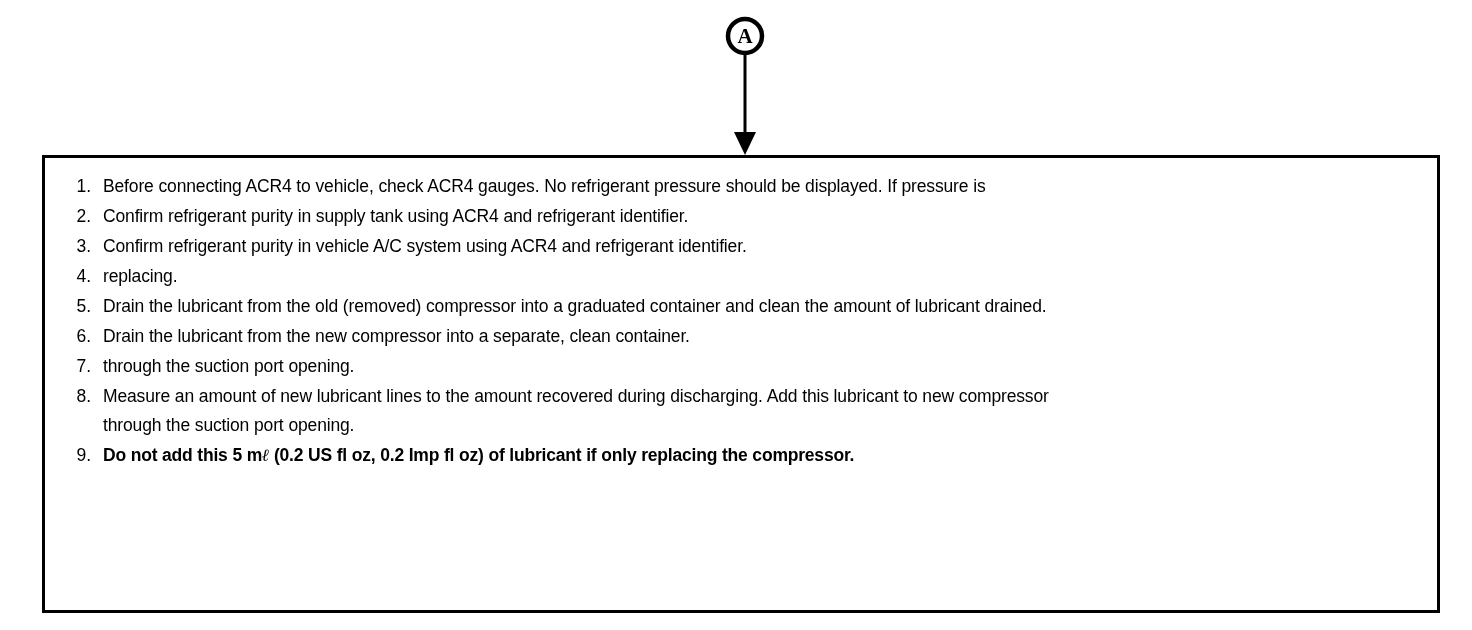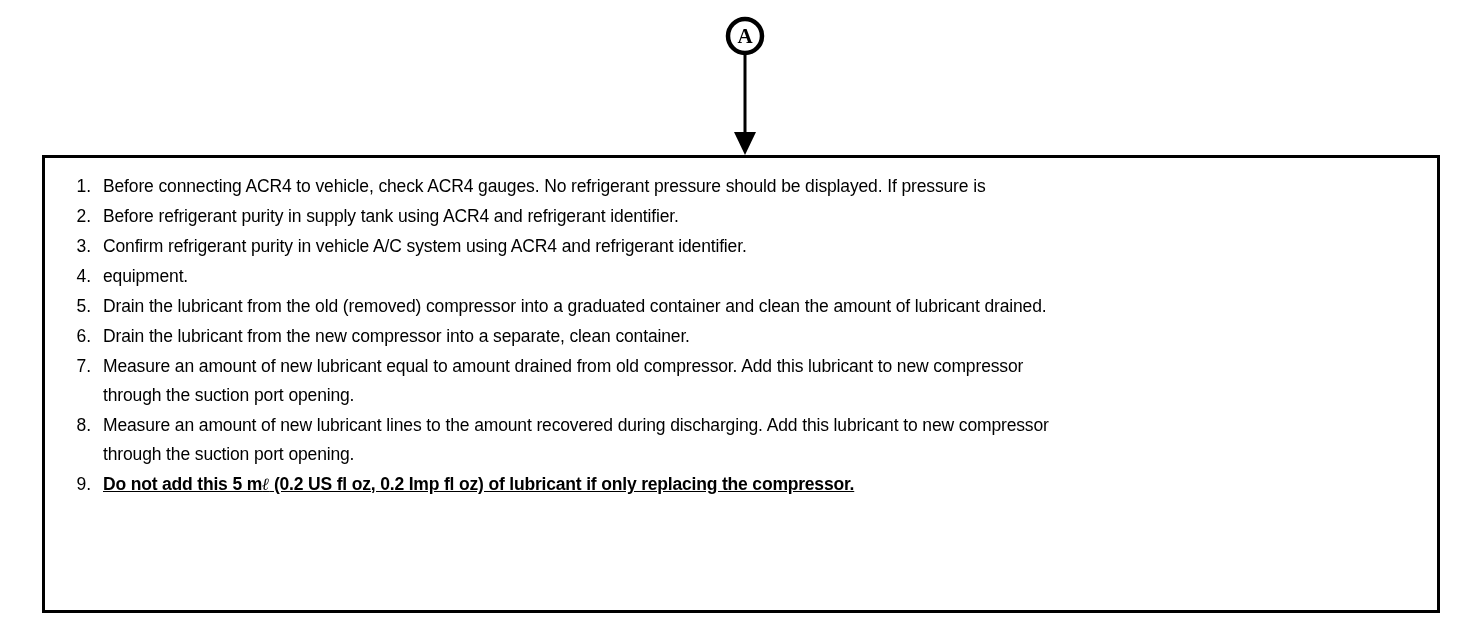--- a/index.html
+++ b/index.html
@@ -91,21 +91,20 @@
   }
 
   .step-body .line {
     display: block;
     white-space: nowrap;
   }
 
   .step-body .line.bold {
     font-weight: bold;
     letter-spacing: -0.2px;
-    text-decoration: underline;
   }
 
   .ell {
     font-family: "Liberation Serif", serif;
     font-style: italic;
     font-size: 17px;
   }
 </style>
 </head>
 <body>
@@ -123,51 +122,50 @@
   <div id="steps-list">
       <div class="step-row">
         <div class="step-number">1.</div>
         <div class="step-body">
           <span class="line">Before connecting ACR4 to vehicle, check ACR4 gauges. No refrigerant pressure should be displayed. If pressure is</span>
         </div>
       </div>
       <div class="step-row">
         <div class="step-number">2.</div>
         <div class="step-body">
-          <span class="line">Before refrigerant purity in supply tank using ACR4 and refrigerant identifier.</span>
+          <span class="line">Confirm refrigerant purity in supply tank using ACR4 and refrigerant identifier.</span>
         </div>
       </div>
       <div class="step-row">
         <div class="step-number">3.</div>
         <div class="step-body">
           <span class="line">Confirm refrigerant purity in vehicle A/C system using ACR4 and refrigerant identifier.</span>
         </div>
       </div>
       <div class="step-row">
         <div class="step-number">4.</div>
         <div class="step-body">
-          <span class="line">equipment.</span>
+          <span class="line">replacing.</span>
         </div>
       </div>
       <div class="step-row">
         <div class="step-number">5.</div>
         <div class="step-body">
           <span class="line">Drain the lubricant from the old (removed) compressor into a graduated container and clean the amount of lubricant drained.</span>
         </div>
       </div>
       <div class="step-row">
         <div class="step-number">6.</div>
         <div class="step-body">
           <span class="line">Drain the lubricant from the new compressor into a separate, clean container.</span>
         </div>
       </div>
       <div class="step-row">
         <div class="step-number">7.</div>
         <div class="step-body">
-          <span class="line">Measure an amount of new lubricant equal to amount drained from old compressor. Add this lubricant to new compressor</span>
           <span class="line">through the suction port opening.</span>
         </div>
       </div>
       <div class="step-row">
         <div class="step-number">8.</div>
         <div class="step-body">
           <span class="line">Measure an amount of new lubricant lines to the amount recovered during discharging. Add this lubricant to new compressor</span>
           <span class="line">through the suction port opening.</span>
         </div>
       </div>

